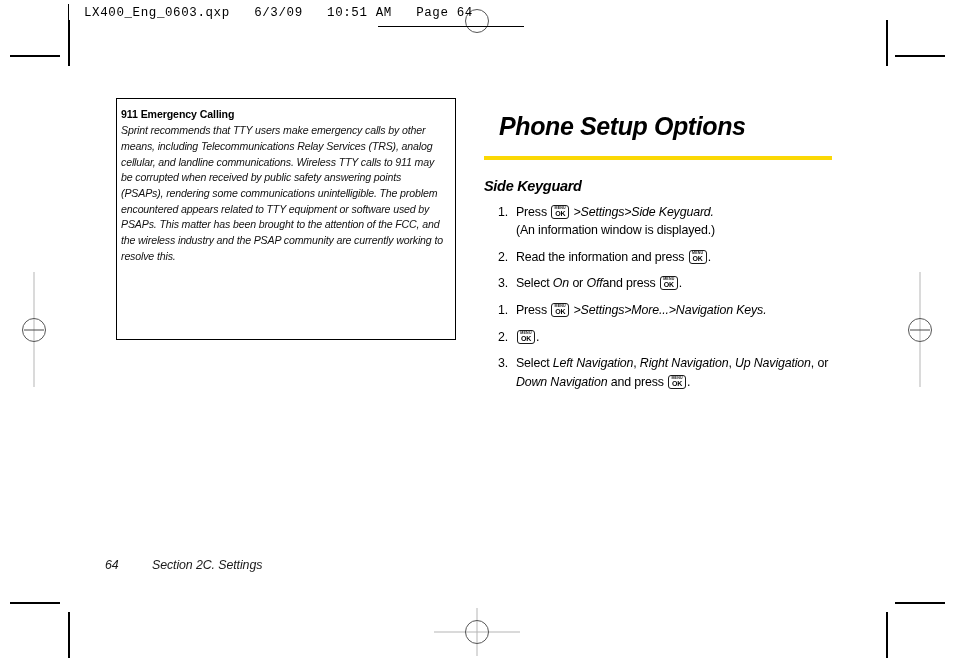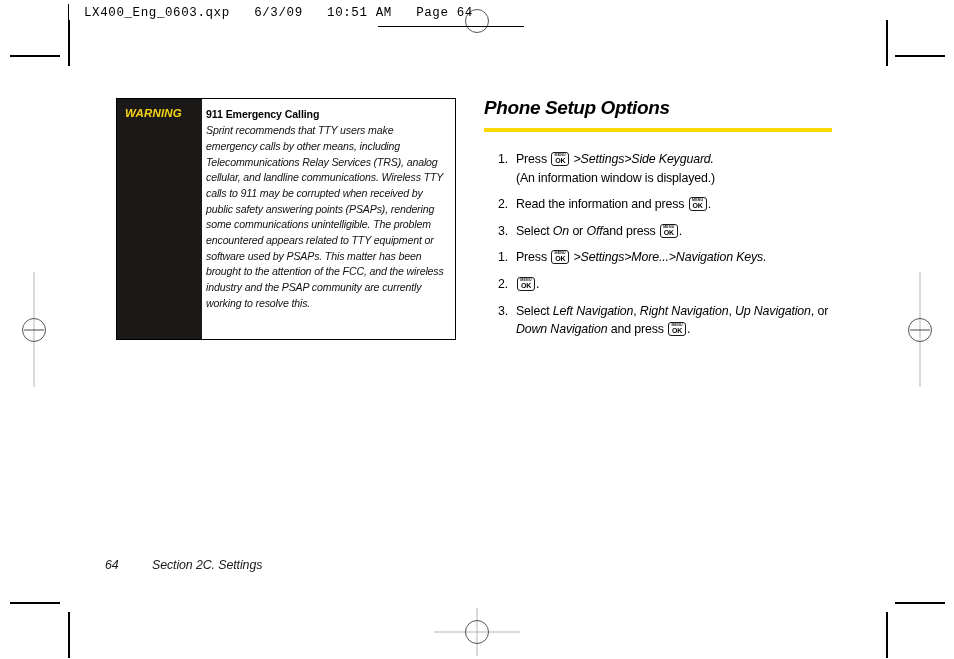--- a/index.html
+++ b/index.html
@@ -61,21 +61,21 @@
     letter-spacing:-.1px;
   }
   .warnbox .body .p{
     font-size:10.6px;font-style:italic;line-height:1.48;margin:0;
     letter-spacing:-.15px;color:#111;
   }
 
   
   .col{position:absolute;left:484px;top:98px;width:348px;}
   .h1{
-    font-size:19px;font-style:italic;font-weight:bold;margin:0;
+    font-size:25px;font-style:italic;font-weight:bold;margin:15px;
     letter-spacing:-.4px;line-height:1.1;
   }
   .h1rule{height:4px;background:#fbd804;margin:9px 0 18px 0;width:348px;}
   .h2{
     font-size:14.5px;font-style:italic;font-weight:bold;margin:0 0 9px 0;
     letter-spacing:-.3px;
   }
   .h2.second{margin-top:22px;}
   .para{
     font-size:12.4px;line-height:1.45;margin:0 0 10px 0;letter-spacing:-.15px;
@@ -150,34 +150,32 @@
   </div>
   <div class="reg" style="left:440px;top:0px;width:74px;height:42px;">
     <div class="circ"></div>
   </div>
 
   <div class="fileinfo-bar"></div>
   <div class="fileinfo">LX400_Eng_0603.qxp   6/3/09   10:51 AM   Page 64</div>
   <div class="fileinfo-rule"></div>
 
   <div class="warnbox">
-    <div class="band">
-      <div class="lbl">WARNING</div>
-    </div>
     <div class="body">
       <p class="t">911 Emergency Calling</p>
       <p class="p">Sprint recommends that TTY users make emergency calls by other means, including Telecommunications Relay Services (TRS), analog cellular, and landline communications. Wireless TTY calls to 911 may be corrupted when received by public safety answering points (PSAPs), rendering some communications unintelligible. The problem encountered appears related to TTY equipment or software used by PSAPs. This matter has been brought to the attention of the FCC, and the wireless industry and the PSAP community are currently working to resolve this.</p>
     </div>
   </div>
 
   <div class="col">
 
     <h1 class="h1">Phone Setup Options</h1>
     <div class="h1rule"></div>
 
+    <h2 class="h2">Side Keyguard</h2>
 
     <ol class="steps">
       <li>
         <span>Press</span>
         <span class="okkey">
           <span class="m">MENU</span>
           <span class="o">OK</span>
         </span>
         <span class="it">&gt;Settings&gt;Side Keyguard.</span>
         <span class="sub">(An information window is displayed.)</span>

